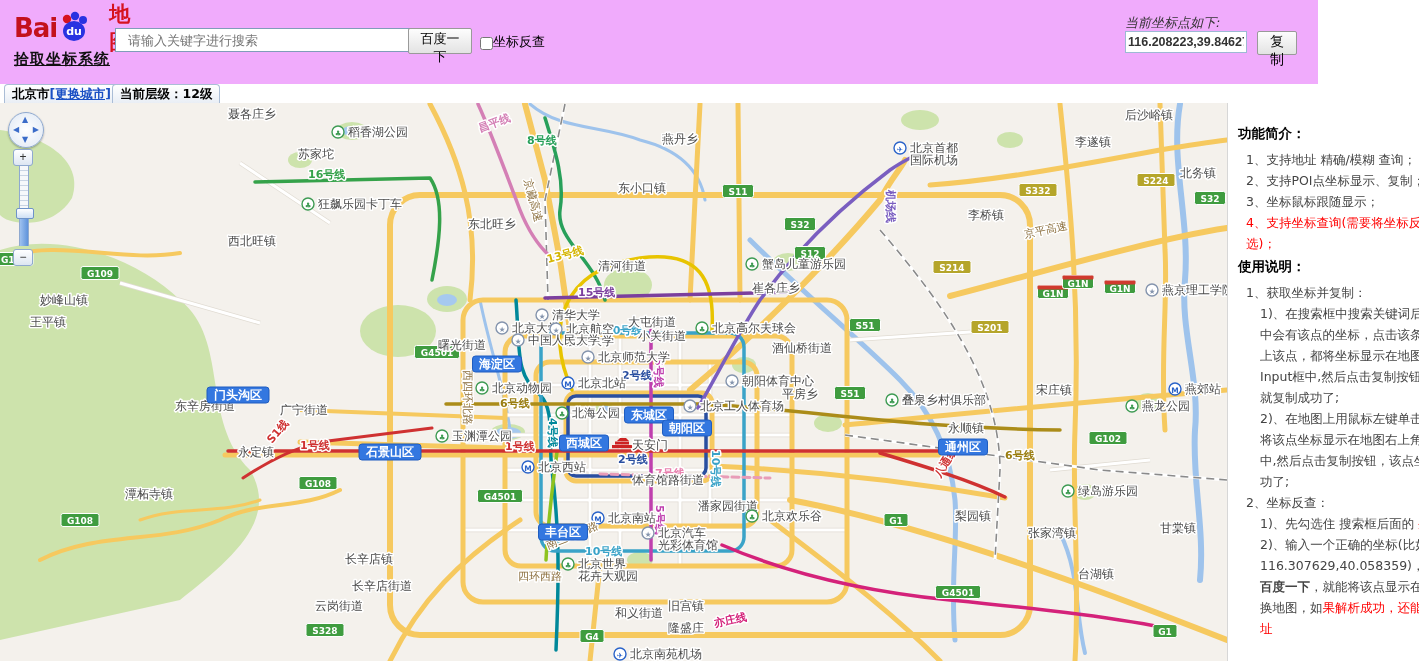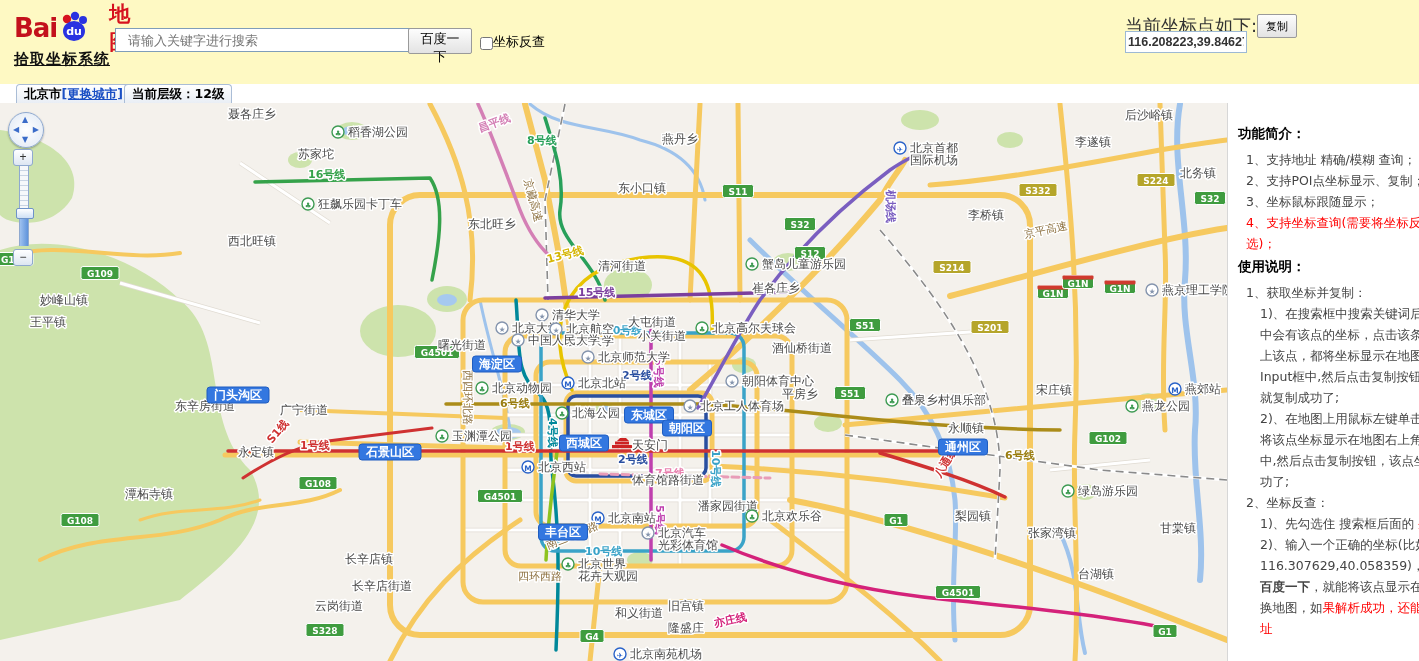--- a/index.html
+++ b/index.html
@@ -1,35 +1,35 @@
 <!DOCTYPE html>
 <html><head>
 <meta charset="utf-8">
 <style>
   html,body{margin:0;padding:0;background:#fff;font-family:"DejaVu Sans",sans-serif;}
   .app{position:relative;width:1419px;height:661px;overflow:hidden;background:#fff;}
 
   
-  .header{position:absolute;left:0;top:0;width:1419px;height:85px;background:#fef9c3;}
+  .header{position:absolute;left:0;top:0;width:1318px;height:85px;background:#f0abfc;}
   .logo{position:absolute;left:14px;top:8px;width:110px;}
   .logo-line1{display:flex;align-items:center;height:40px;}
   .logo-bai{color:#c3111c;font-size:26px;font-weight:bold;letter-spacing:-1px;}
   .logo-map{color:#d6121f;font-size:21px;font-weight:bold;margin-left:18px;}
   .logo-sub{font-size:15px;font-weight:bold;color:#111;margin-top:2px;letter-spacing:1px;text-decoration:underline;}
   .search-input{position:absolute;left:115px;top:28px;width:282px;height:22px;border:1px solid #7f9db9;font-size:13px;padding:0 12px;color:#333;}
   .search-btn{position:absolute;left:408px;top:28px;height:26px;width:64px;font-size:13px;background:linear-gradient(#fdfdfd,#e3e3e3);border:1px solid #9a9a9a;border-radius:2px;cursor:pointer;}
   .rev-check{position:absolute;left:476px;top:34px;width:13px;height:13px;}
   .rev-label{position:absolute;left:493px;top:33px;font-size:13px;color:#000;text-align:right;}
-  .coord-label{position:absolute;left:1125px;top:14px;font-size:18px;color:#333;}
+  .coord-label{position:absolute;left:1125px;top:14px;font-size:13px;color:#333;font-style:italic;}
   .coord-input{position:absolute;left:1125px;top:31px;width:116px;height:20px;border:1px solid #9db9d4;font-size:12.5px;font-weight:bold;color:#333;padding:0 2px;}
-  .copy-btn{position:absolute;left:1257px;top:14px;height:24px;width:40px;font-size:11px;background:linear-gradient(#fdfdfd,#e3e3e3);border:1px solid #9a9a9a;border-radius:2px;cursor:pointer;}
+  .copy-btn{position:absolute;left:1257px;top:31px;height:24px;width:40px;font-size:14px;background:linear-gradient(#fdfdfd,#e3e3e3);border:1px solid #9a9a9a;border-radius:2px;cursor:pointer;}
 
   
   .citybar{position:absolute;left:0;top:84px;width:1419px;height:19px;background:#fff;}
-  .citytab{position:absolute;bottom:0;height:17px;padding:1px 7px 0 7px;background:linear-gradient(#ffffff,#e9eef5);border:1px solid #aabdd6;border-bottom:none;border-radius:4px 4px 0 0;font-size:12.5px;font-weight:bold;color:#000;white-space:nowrap;margin-left:12px;}
+  .citytab{position:absolute;bottom:0;height:17px;padding:1px 7px 0 7px;background:linear-gradient(#ffffff,#e9eef5);border:1px solid #aabdd6;border-bottom:none;border-radius:4px 4px 0 0;font-size:12.5px;font-weight:bold;color:#000;white-space:nowrap;}
   .citytab a{color:#1a4fc4;text-decoration:underline;font-weight:bold;}
   .tab-city{left:4px;}
   .tab-level{left:112px;}
 
   
   .map-area{position:absolute;left:0;top:103px;width:1227px;height:558px;background:#f4f1ec;overflow:hidden;border-right:1px solid #d7d7d7;}
   .map-area svg text{user-select:none;}
 
   
   .pan-ctl{position:absolute;left:8px;top:9px;width:34px;height:34px;border-radius:50%;background:radial-gradient(#ffffff,#dfe8f4);border:1px solid #8fa9cf;box-shadow:0 1px 2px rgba(0,0,0,.3);z-index:5;}

